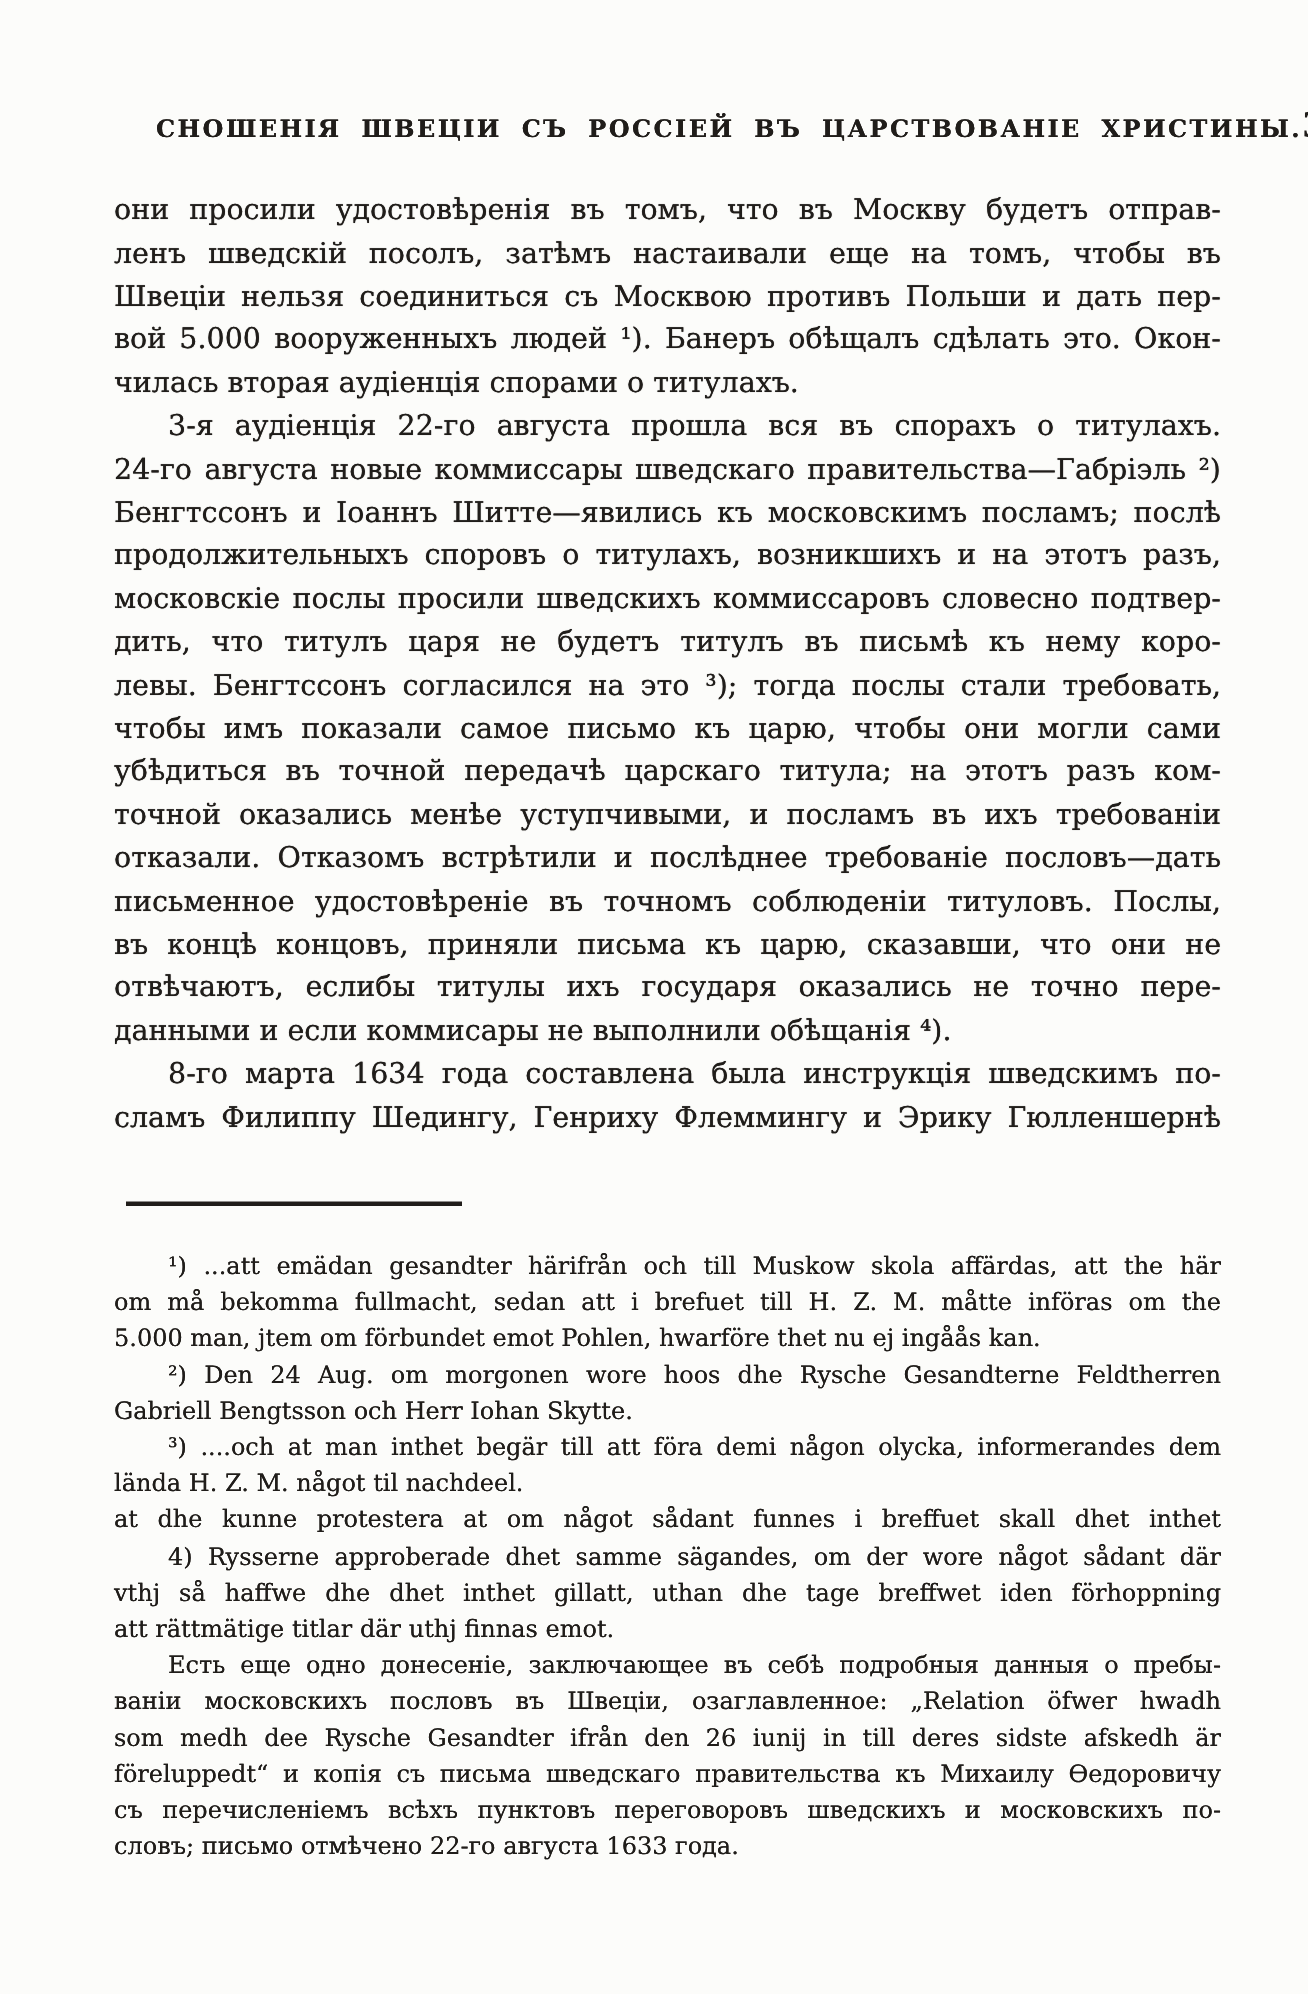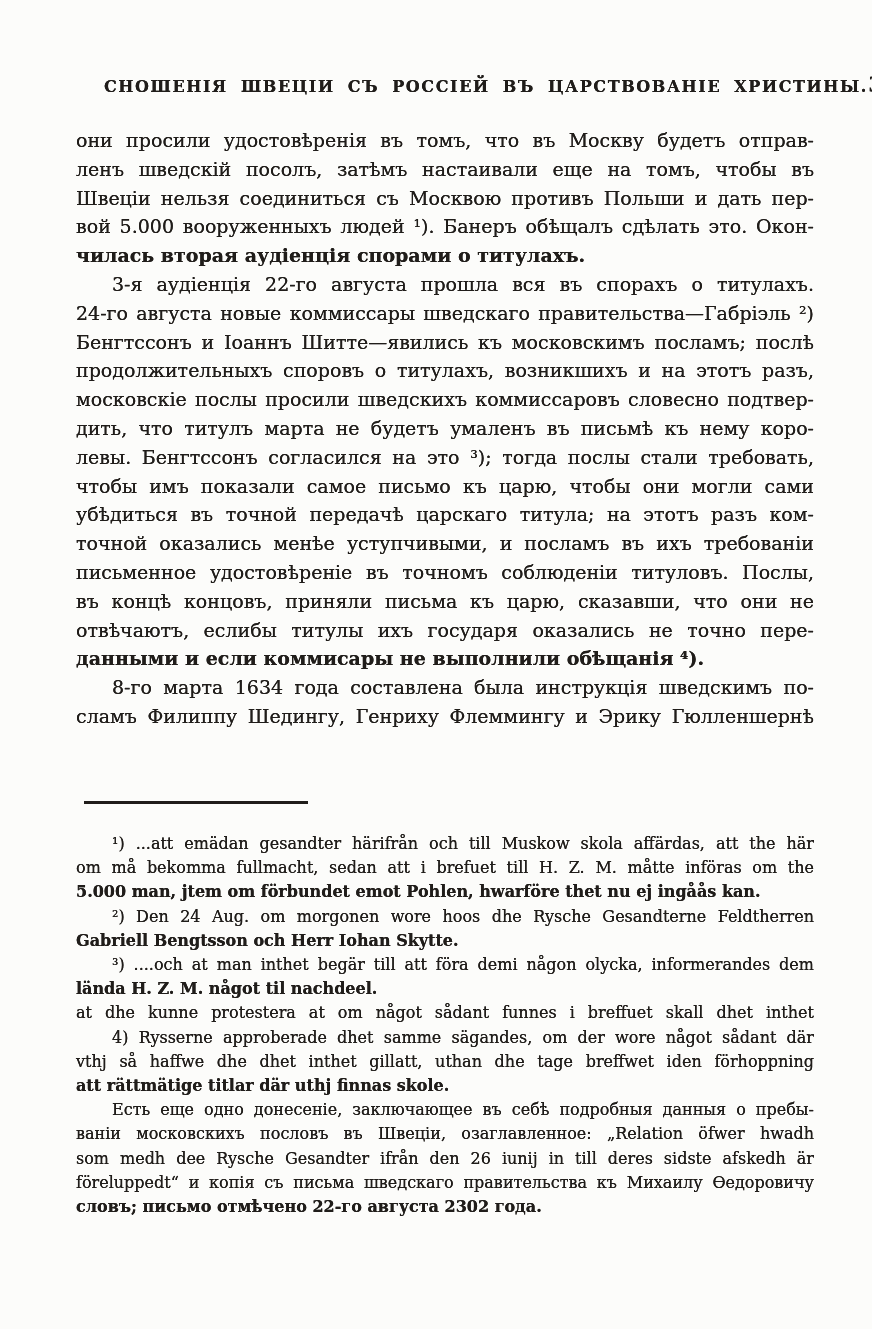--- a/index.html
+++ b/index.html
@@ -52,21 +52,21 @@
   .main-text .line {
     font-size: 19px;
     line-height: 28.8px;
     text-shadow: 0 0 0.45px currentColor;
   }
   .line {
     text-align: justify;
     text-align-last: justify;
     white-space: normal;
   }
-  .line.last { text-align-last: left; font-weight: bold; }
+  .line.last { text-align-last: left; }
   .line.indent { text-indent: 36px; }
   
   .footnote-rule {
     position: absolute;
     top: 801px;
     left: 84px;
     width: 224px;
     height: 3px;
     background: var(--ink, #201d1a);
   }
@@ -100,25 +100,26 @@
         <div class="line">Швеціи нельзя соединиться съ Москвою противъ Польши и дать пер-</div>
         <div class="line">вой 5.000 вооруженныхъ людей ¹). Банеръ обѣщалъ сдѣлать это. Окон-</div>
         <div class="line last">чилась вторая аудіенція спорами о титулахъ.</div>
       </div>
     <div>
         <div class="line indent">3-я аудіенція 22-го августа прошла вся въ спорахъ о титулахъ.</div>
         <div class="line">24-го августа новые коммиссары шведскаго правительства—Габріэль ²)</div>
         <div class="line">Бенгтссонъ и Іоаннъ Шитте—явились къ московскимъ посламъ; послѣ</div>
         <div class="line">продолжительныхъ споровъ о титулахъ, возникшихъ и на этотъ разъ,</div>
         <div class="line">московскіе послы просили шведскихъ коммиссаровъ словесно подтвер-</div>
-        <div class="line">дить, что титулъ марта не будетъ умаленъ въ письмѣ къ нему коро-</div>
+        <div class="line">дить, что титулъ царя не будетъ титулъ въ письмѣ къ нему коро-</div>
         <div class="line">левы. Бенгтссонъ согласился на это ³); тогда послы стали требовать,</div>
         <div class="line">чтобы имъ показали самое письмо къ царю, чтобы они могли сами</div>
         <div class="line">убѣдиться въ точной передачѣ царскаго титула; на этотъ разъ ком-</div>
         <div class="line">точной оказались менѣе уступчивыми, и посламъ въ ихъ требованіи</div>
+        <div class="line">отказали. Отказомъ встрѣтили и послѣднее требованіе пословъ—дать</div>
         <div class="line">письменное удостовѣреніе въ точномъ соблюденіи титуловъ. Послы,</div>
         <div class="line">въ концѣ концовъ, приняли письма къ царю, сказавши, что они не</div>
         <div class="line">отвѣчаютъ, еслибы титулы ихъ государя оказались не точно пере-</div>
         <div class="line last">данными и если коммисары не выполнили обѣщанія ⁴).</div>
       </div>
     <div>
         <div class="line indent">8-го марта 1634 года составлена была инструкція шведскимъ по-</div>
         <div class="line">сламъ Филиппу Шедингу, Генриху Флеммингу и Эрику Гюлленшернѣ</div>
       </div>
   </div>
@@ -129,21 +130,22 @@
       <div class="line indent">¹) ...att emädan gesandter härifrån och till Muskow skola affärdas, att the här</div>
       <div class="line">om må bekomma fullmacht, sedan att i brefuet till H. Z. M. måtte införas om the</div>
       <div class="line last">5.000 man, jtem om förbundet emot Pohlen, hwarföre thet nu ej ingåås kan.</div>
       <div class="line indent">²) Den 24 Aug. om morgonen wore hoos dhe Rysche Gesandterne Feldtherren</div>
       <div class="line last">Gabriell Bengtsson och Herr Iohan Skytte.</div>
       <div class="line indent">³) ....och at man inthet begär till att föra demi någon olycka, informerandes dem</div>
       <div class="line last">lända H. Z. M. något til nachdeel.</div>
       <div class="line">at dhe kunne protestera at om något sådant funnes i breffuet skall dhet inthet</div>
       <div class="line indent">4) Rysserne approberade dhet samme sägandes, om der wore något sådant där</div>
       <div class="line">vthj så haffwe dhe dhet inthet gillatt, uthan dhe tage breffwet iden förhoppning</div>
-      <div class="line last">att rättmätige titlar där uthj finnas skole.</div>
+      <div class="line last">att rättmätige titlar där uthj finnas emot.</div>
       <div class="line indent">Есть еще одно донесеніе, заключающее въ себѣ подробныя данныя о пребы-</div>
       <div class="line">ваніи московскихъ пословъ въ Швеціи, озаглавленное: „Relation öfwer hwadh</div>
       <div class="line">som medh dee Rysche Gesandter ifrån den 26 iunij in till deres sidste afskedh är</div>
       <div class="line">föreluppedt“ и копія съ письма шведскаго правительства къ Михаилу Ѳедоровичу</div>
-      <div class="line last">словъ; письмо отмѣчено 22-го августа 2302 года.</div>
+      <div class="line">съ перечисленіемъ всѣхъ пунктовъ переговоровъ шведскихъ и московскихъ по-</div>
+      <div class="line last">словъ; письмо отмѣчено 22-го августа 1633 года.</div>
     </div>
 
 </div>
 
 </body></html>

